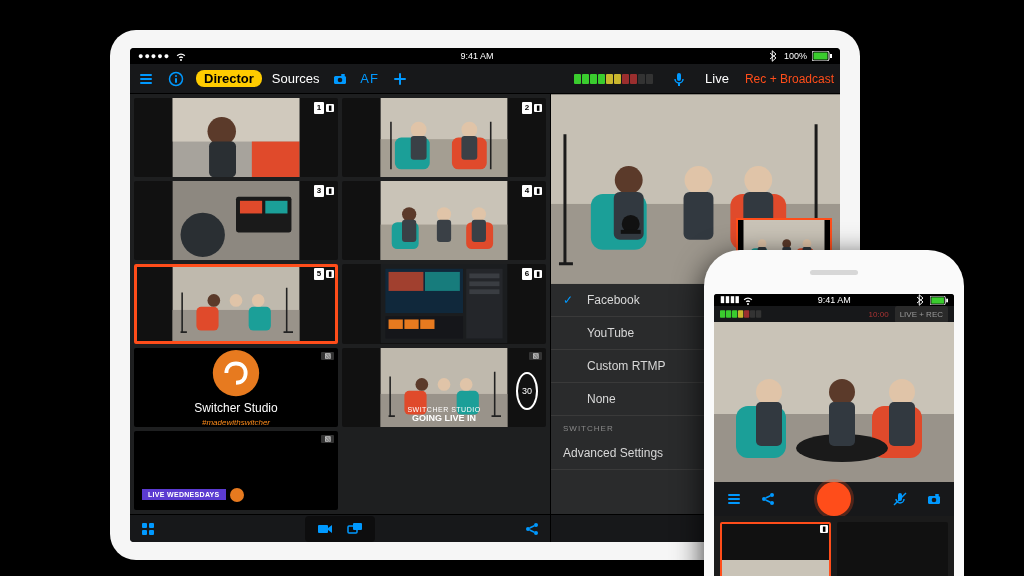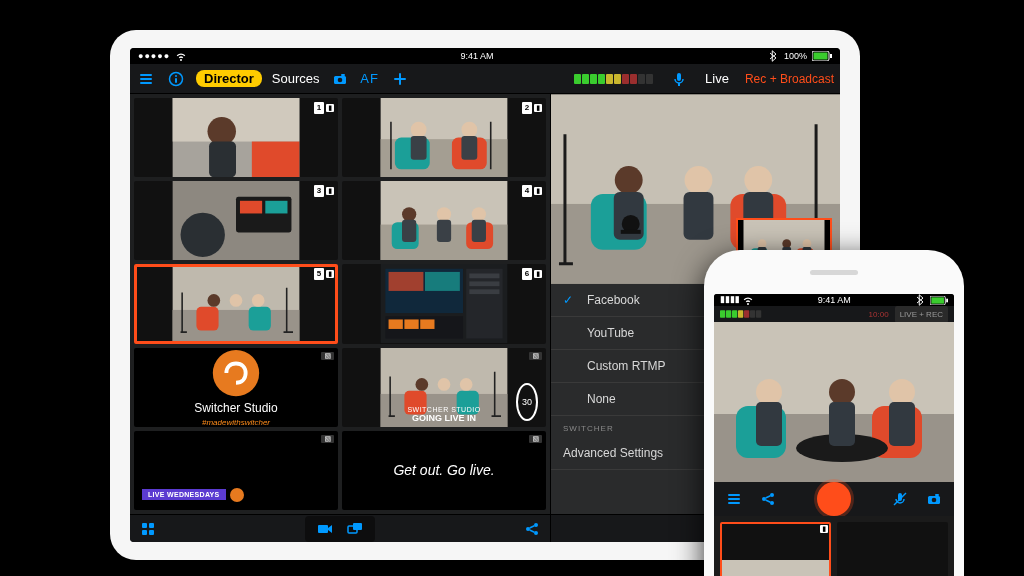--- a/index.html
+++ b/index.html
@@ -411,36 +411,30 @@
             <svg>
                 <use href="#sc-set"></use>
               </svg>
             <span class="num">
                 <span class="img">▧</span>
               </span>
             <div style="position:absolute;inset:auto 0 4px 0;text-align:center">
               <div style="font-size:7px;color:#fff;letter-spacing:.5px">SWITCHER STUDIO</div>
               <div style="font-size:9px;color:#fff;font-weight:700">GOING LIVE IN</div>
             </div>
-            <div style="position:absolute;right:8px;bottom:6px;width:22px;height:38px;border:2px solid #fff;border-radius:50%;display:flex;align-items:center;justify-content:center;font-size:9px;color:#fff;font-weight:400">30</div>
+            <div style="position:absolute;right:8px;bottom:17px;width:22px;height:38px;border:2px solid #fff;border-radius:50%;display:flex;align-items:center;justify-content:center;font-size:9px;color:#fff;font-weight:400">30</div>
           </div>
           <div class="thumb" style="background:#000">
             <span class="num">
                 <span class="img">▧</span>
               </span>
             <div style="position:absolute;left:8px;bottom:8px;display:flex;align-items:center;gap:4px">
               <span style="background:#5b3bd1;color:#fff;font-size:7px;padding:2px 6px;font-weight:700;letter-spacing:.3px">LIVE WEDNESDAYS</span>
               <span style="width:14px;height:14px;border-radius:50%;background:#e77a1f;display:inline-block"></span>
             </div>
-          </div>
-          <div class="thumb" style="background:#000">
-            <span class="num">
-                <span class="img">▧</span>
-              </span>
-            <div class="caption" style="font-size:14px;bottom:auto;top:50%;transform:translateY(-50%)">Get out. Go live.</div>
           </div>
         </div>
         <div class="bottombar">
           <span class="iconbtn">
               <svg class="ic" viewBox="0 0 16 16" fill="currentColor">
                 <use href="#i-grid"></use>
               </svg>
             </span>
           <div class="spacer"></div>
           <span class="pill">

